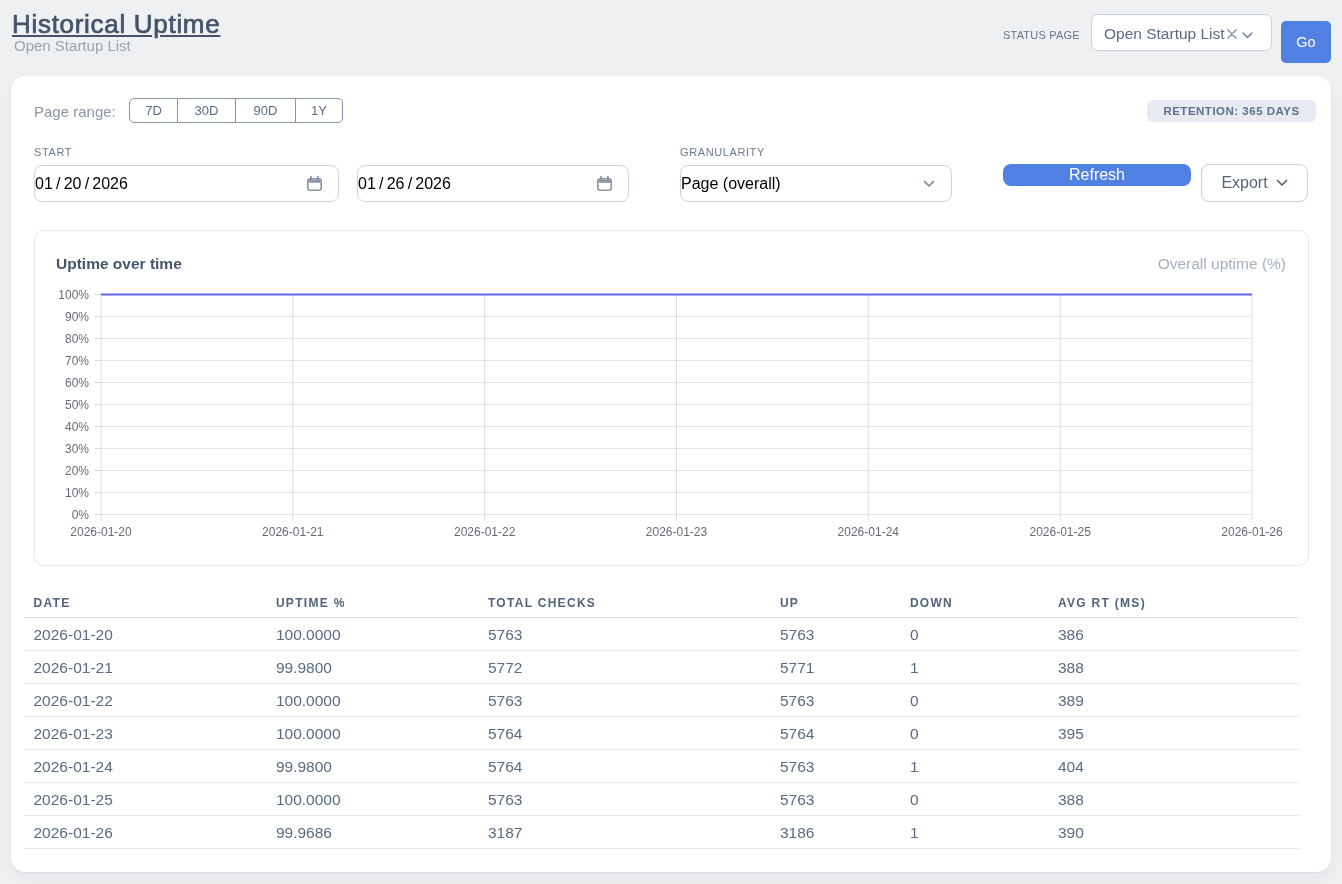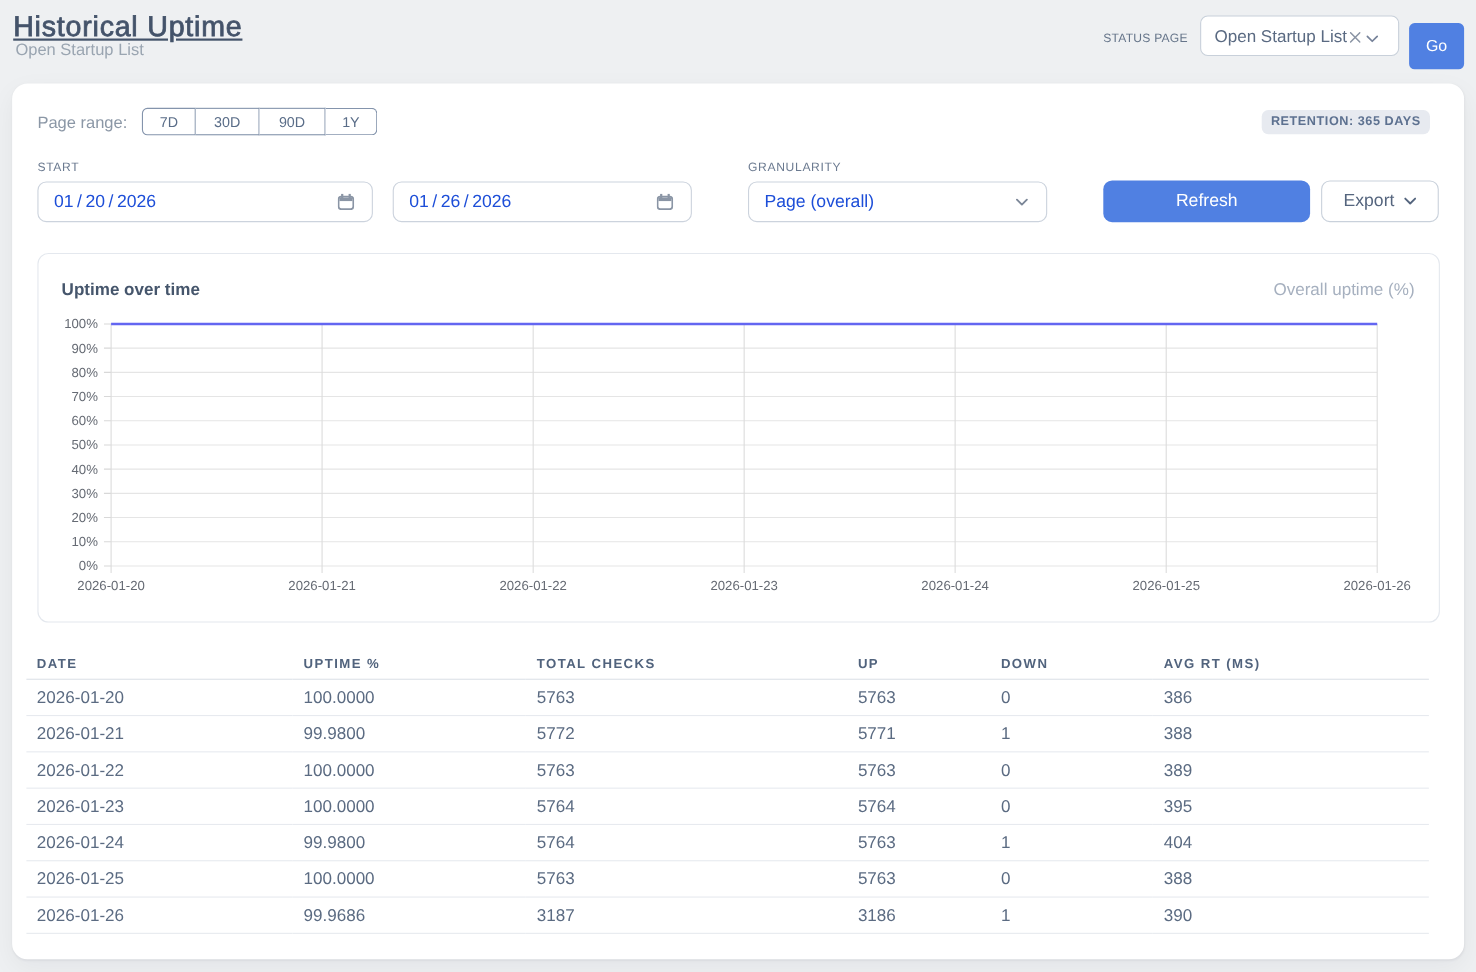--- a/index.html
+++ b/index.html
@@ -16,27 +16,27 @@
   .pageselect .chev { margin-left:auto; margin-top:3px; }
   .gobtn { left:1281px; top:21px; width:50px; height:42px; background:#5080e2; border-radius:5px; color:#fff; font-size:14.5px; display:flex; align-items:center; justify-content:center; }
 
   .card { left:11px; top:76px; width:1320px; height:796px; background:#fff; border-radius:14px; box-shadow:0 1px 2px rgba(16,24,40,.05), 0 8px 24px rgba(16,24,40,.05); }
 
   .qlabel { left:34px; top:103px; font-size:15px; color:#8b97a6; }
   .seg { left:129px; top:98px; height:25px; display:flex; }
   .seg button { background:#fff; border:1px solid #8494ac; border-left:none; color:#5a6d88; font-size:13px; font-family:inherit; padding:0; }
   .seg button:first-child { border-left:1px solid #8494ac; border-radius:5px 0 0 5px; }
   .seg button:last-child { border-radius:0 5px 5px 0; }
-  .badge { left:1147px; top:100px; width:153px; height:22px; background:#e7eaf0; border-radius:6px; color:#5d7190; font-size:11.5px; font-weight:700; letter-spacing:0.5px; display:flex; align-items:center; justify-content:center; }
+  .badge { left:1147px; top:100px; width:169px; height:22px; background:#e7eaf0; border-radius:6px; color:#5d7190; font-size:11.5px; font-weight:700; letter-spacing:0.5px; display:flex; align-items:center; justify-content:center; }
 
   .flabel { font-size:11px; color:#6b7a90; letter-spacing:0.6px; font-weight:400; top:146px; }
   .field { top:165px; height:37px; background:#fff; border:1px solid #ccd3dd; border-radius:8px; display:flex; align-items:center; }
-  .field .txt { font-size:16px; color:#1d4ed8; margin-left:14px; }
+  .field .txt { font-size:16px; color:#000000; }
   .field .icon { margin-left:auto; margin-right:16px; }
-  .refresh { left:1003px; top:164px; width:188px; height:38px; background:#5080e2; border-radius:8px; color:#fff; font-size:16px; display:flex; align-items:center; justify-content:center; }
+  .refresh { left:1003px; top:164px; width:188px; height:22px; background:#5080e2; border-radius:8px; color:#fff; font-size:16px; display:flex; align-items:center; justify-content:center; }
   .export { left:1201px; top:164px; width:107px; height:38px; background:#fff; border:1px solid #c9d1db; border-radius:8px; color:#55657e; font-size:16px; display:flex; align-items:center; justify-content:center; gap:8px; }
 
   .chartcard { left:34px; top:230px; width:1275px; height:336px; background:#fff; border:1px solid #e4e8ee; border-radius:10px; }
   .charttitle { left:56px; top:255px; font-size:15.5px; font-weight:700; color:#46566c; }
   .chartright { right:56px; top:255px; font-size:15.5px; color:#a6b0bf; }
 
   table.data { position:absolute; left:24px; top:592px; width:1275px; border-collapse:collapse; table-layout:fixed; }
   table.data th { text-align:left; font-size:12px; font-weight:700; color:#51637d; letter-spacing:1.3px; padding:0 0 7px 9.5px; border-bottom:1px solid #dce1e8; height:25px; vertical-align:bottom; }
   table.data td { font-size:15.5px; color:#5b6b82; padding:3px 0 0 9.5px; border-bottom:1px solid #e7eaef; height:33px; vertical-align:middle; }
 </style>

